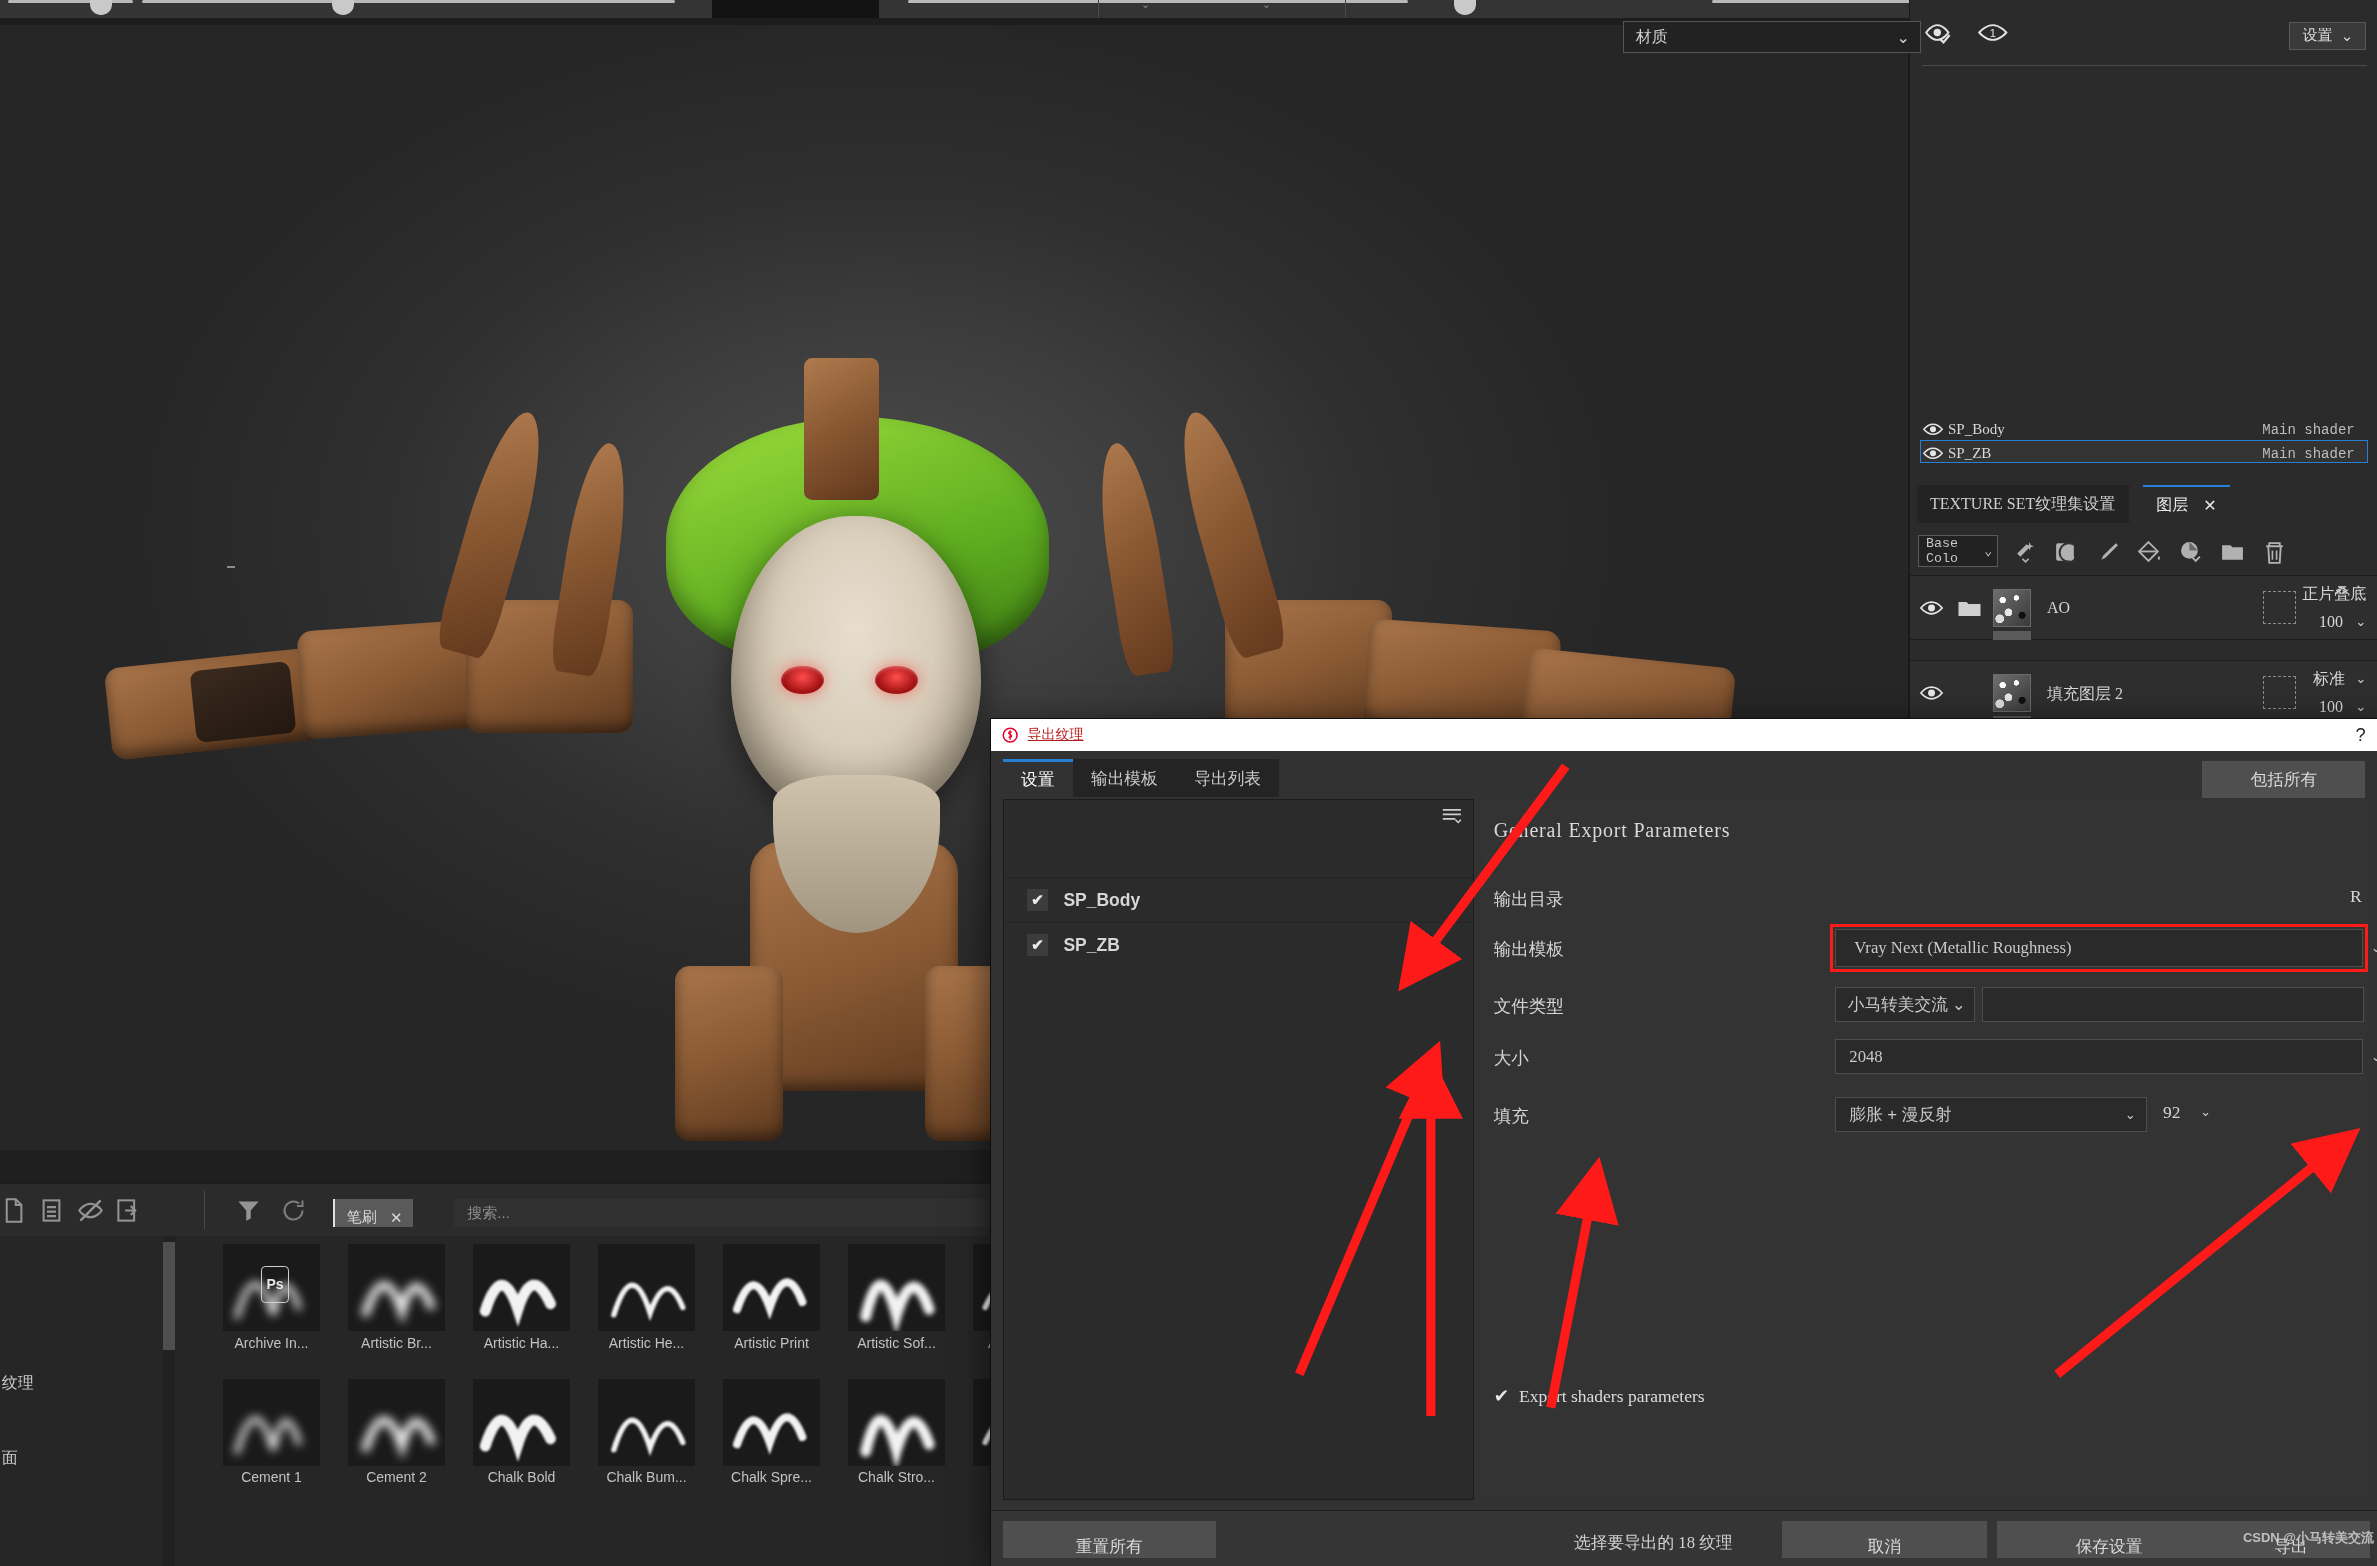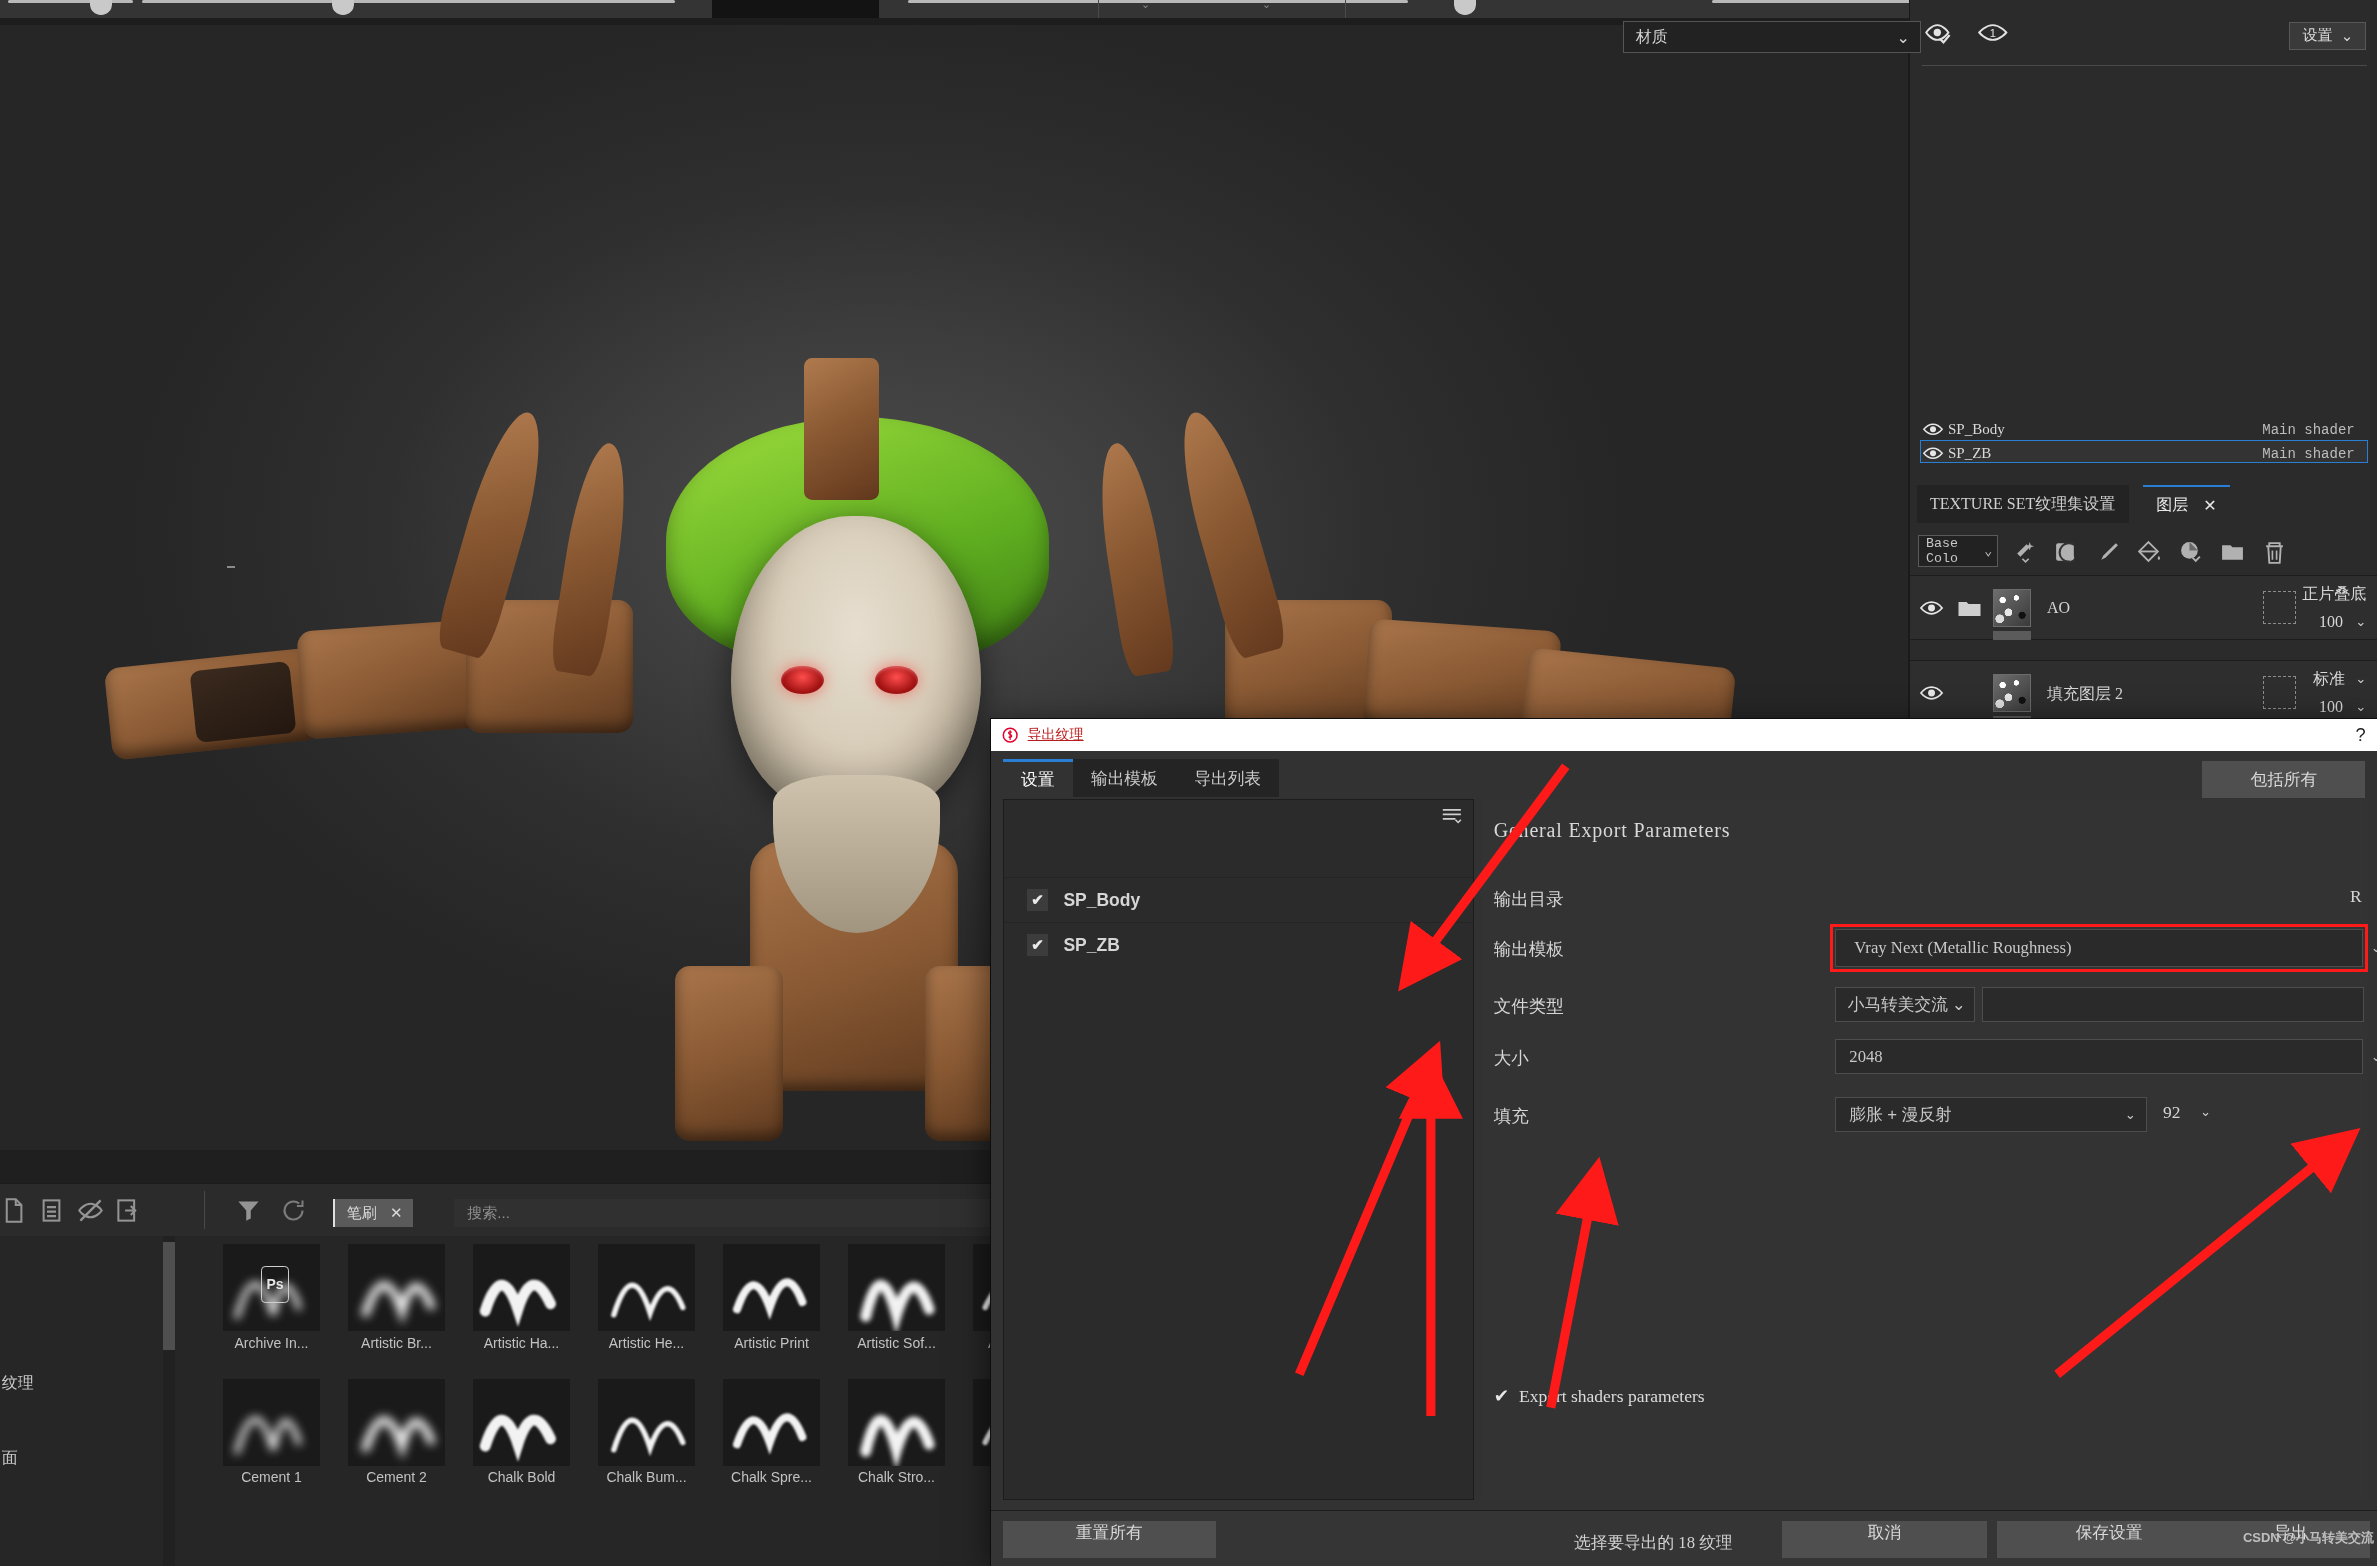--- a/index.html
+++ b/index.html
@@ -38,21 +38,21 @@
   .greenshell{position:absolute;background:linear-gradient(160deg,#9ede3d,#5fae20 60%,#3d7c14);border-radius:50% 50% 40% 40%;
      box-shadow:inset 0 -11.7px 21.7px rgba(0,0,0,.35);}
   .darkhand{position:absolute;background:linear-gradient(160deg,#3b2a1e,#221710);border-radius:10px;}
   .tinytick{position:absolute;width:8.3px;height:1.7px;background:#8b8b8b;}
 
   
   #shelf{position:absolute;left:0;top:1183px;width:1908px;height:383px;background:#262626;border-top:0.8px solid #1b1b1b;}
   #shelf-toolbar{position:absolute;left:0;top:0;width:1908px;height:52px;background:#2b2b2b;}
   .shelf-icn{position:absolute;top:13.3px;width:27px;height:27px;opacity:.72;}
   #shelf-divider{position:absolute;left:204px;top:6.7px;width:0.8px;height:38px;background:#484848;}
-  #filter-chip{position:absolute;left:333px;top:15px;height:28px;background:#5a5a5a;display:flex;align-items:center;
+  #filter-chip{position:absolute;left:333px;top:15px;height:28px;background:#5a5a5a;display:flex;align-items:flex-end;
      padding:0 10px 0 11.7px;gap:13.3px;border-left:2.5px solid #e0e0e0;}
   #filter-chip span{font-size:15px;color:#dcdcdc;}
   #search-box{position:absolute;left:454px;top:15px;width:1416px;height:28px;background:#303030;display:flex;align-items:center;padding-left:13.3px;}
   #search-box span{font-size:15px;color:#8e8e8e;}
   #shelf-grid{position:absolute;left:204px;top:52px;width:1704px;height:332px;overflow:hidden;}
   .bcell{position:absolute;width:125px;}
   .bthumb{width:97px;height:87px;background:#1a1a1a;margin:0 auto;position:relative;overflow:hidden;
      display:flex;align-items:center;justify-content:center;}
   .blabel{text-align:center;font-size:14px;color:#c2c2c2;margin-top:3.3px;white-space:nowrap;overflow:hidden;}
   #ps-badge{position:absolute;left:38px;top:21.7px;width:28px;height:37px;border:1.7px solid #cfcfcf;border-radius:4.2px;
@@ -134,21 +134,21 @@
   #tmpl-hl{position:absolute;border:3.3px solid #ff1a1a;pointer-events:none;}
   #ftype{left:353px;width:140px;height:35px;padding-left:11.7px;justify-content:space-between;padding-right:8.3px;}
   #ftype2{left:500px;width:382px;height:35px;}
   #size{left:353px;width:528px;height:35px;padding-left:13.3px;font-family:"Liberation Serif","DejaVu Serif",serif;}
   #pad{left:353px;width:312px;height:35px;padding-left:13.3px;}
   #padnum{position:absolute;left:681px;font-size:17.5px;font-family:"Liberation Serif","DejaVu Serif",serif;color:#d5d5d5;}
   #padnum-chev{position:absolute;left:718px;color:#cfcfcf;font-size:13.3px;}
   #expshade{position:absolute;left:11.7px;top:586px;display:flex;align-items:center;gap:10px;font-size:17.5px;
      font-family:"Liberation Serif","DejaVu Serif",serif;color:#dcdcdc;}
   #dlg-bottom{position:absolute;left:0;top:791px;width:1388px;height:57px;background:#353535;border-top:0.8px solid #1d1d1d;}
-  .dbtn{position:absolute;top:10px;height:37px;background:#4f4f4f;display:flex;align-items:flex-start;justify-content:center;
+  .dbtn{position:absolute;top:10px;height:37px;background:#4f4f4f;display:flex;align-items:flex-end;justify-content:center;
      font-size:16.7px;color:#dadada;}
   #sel-count{position:absolute;left:583px;top:20px;font-size:16.7px;color:#d2d2d2;
      font-family:"Liberation Serif","DejaVu Serif",serif;}
   #watermark{position:absolute;right:5px;top:18.3px;font-size:13px;color:#cfcfcf;opacity:.88;white-space:nowrap;font-weight:bold;}
 
   
   #arrows{position:absolute;left:0;top:0;width:2377px;height:1566px;pointer-events:none;}
 </style>
 </head>
 <body>

